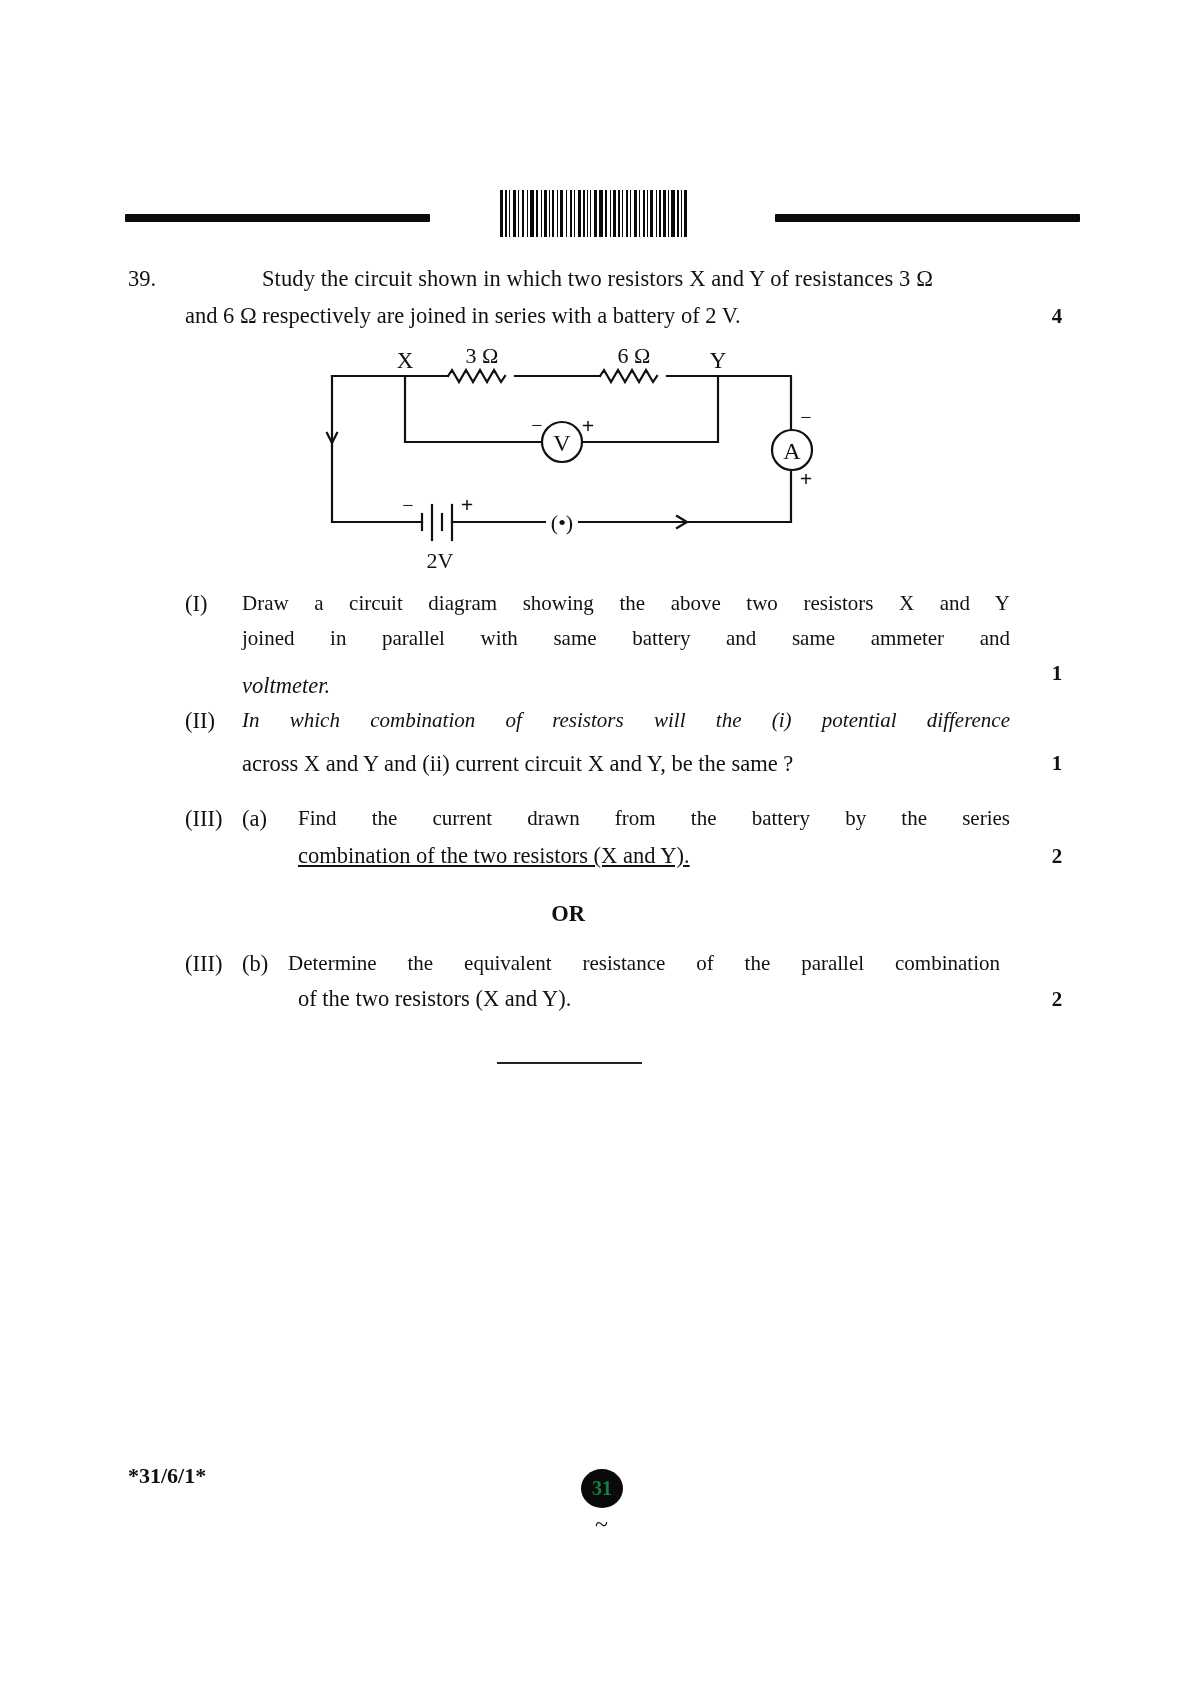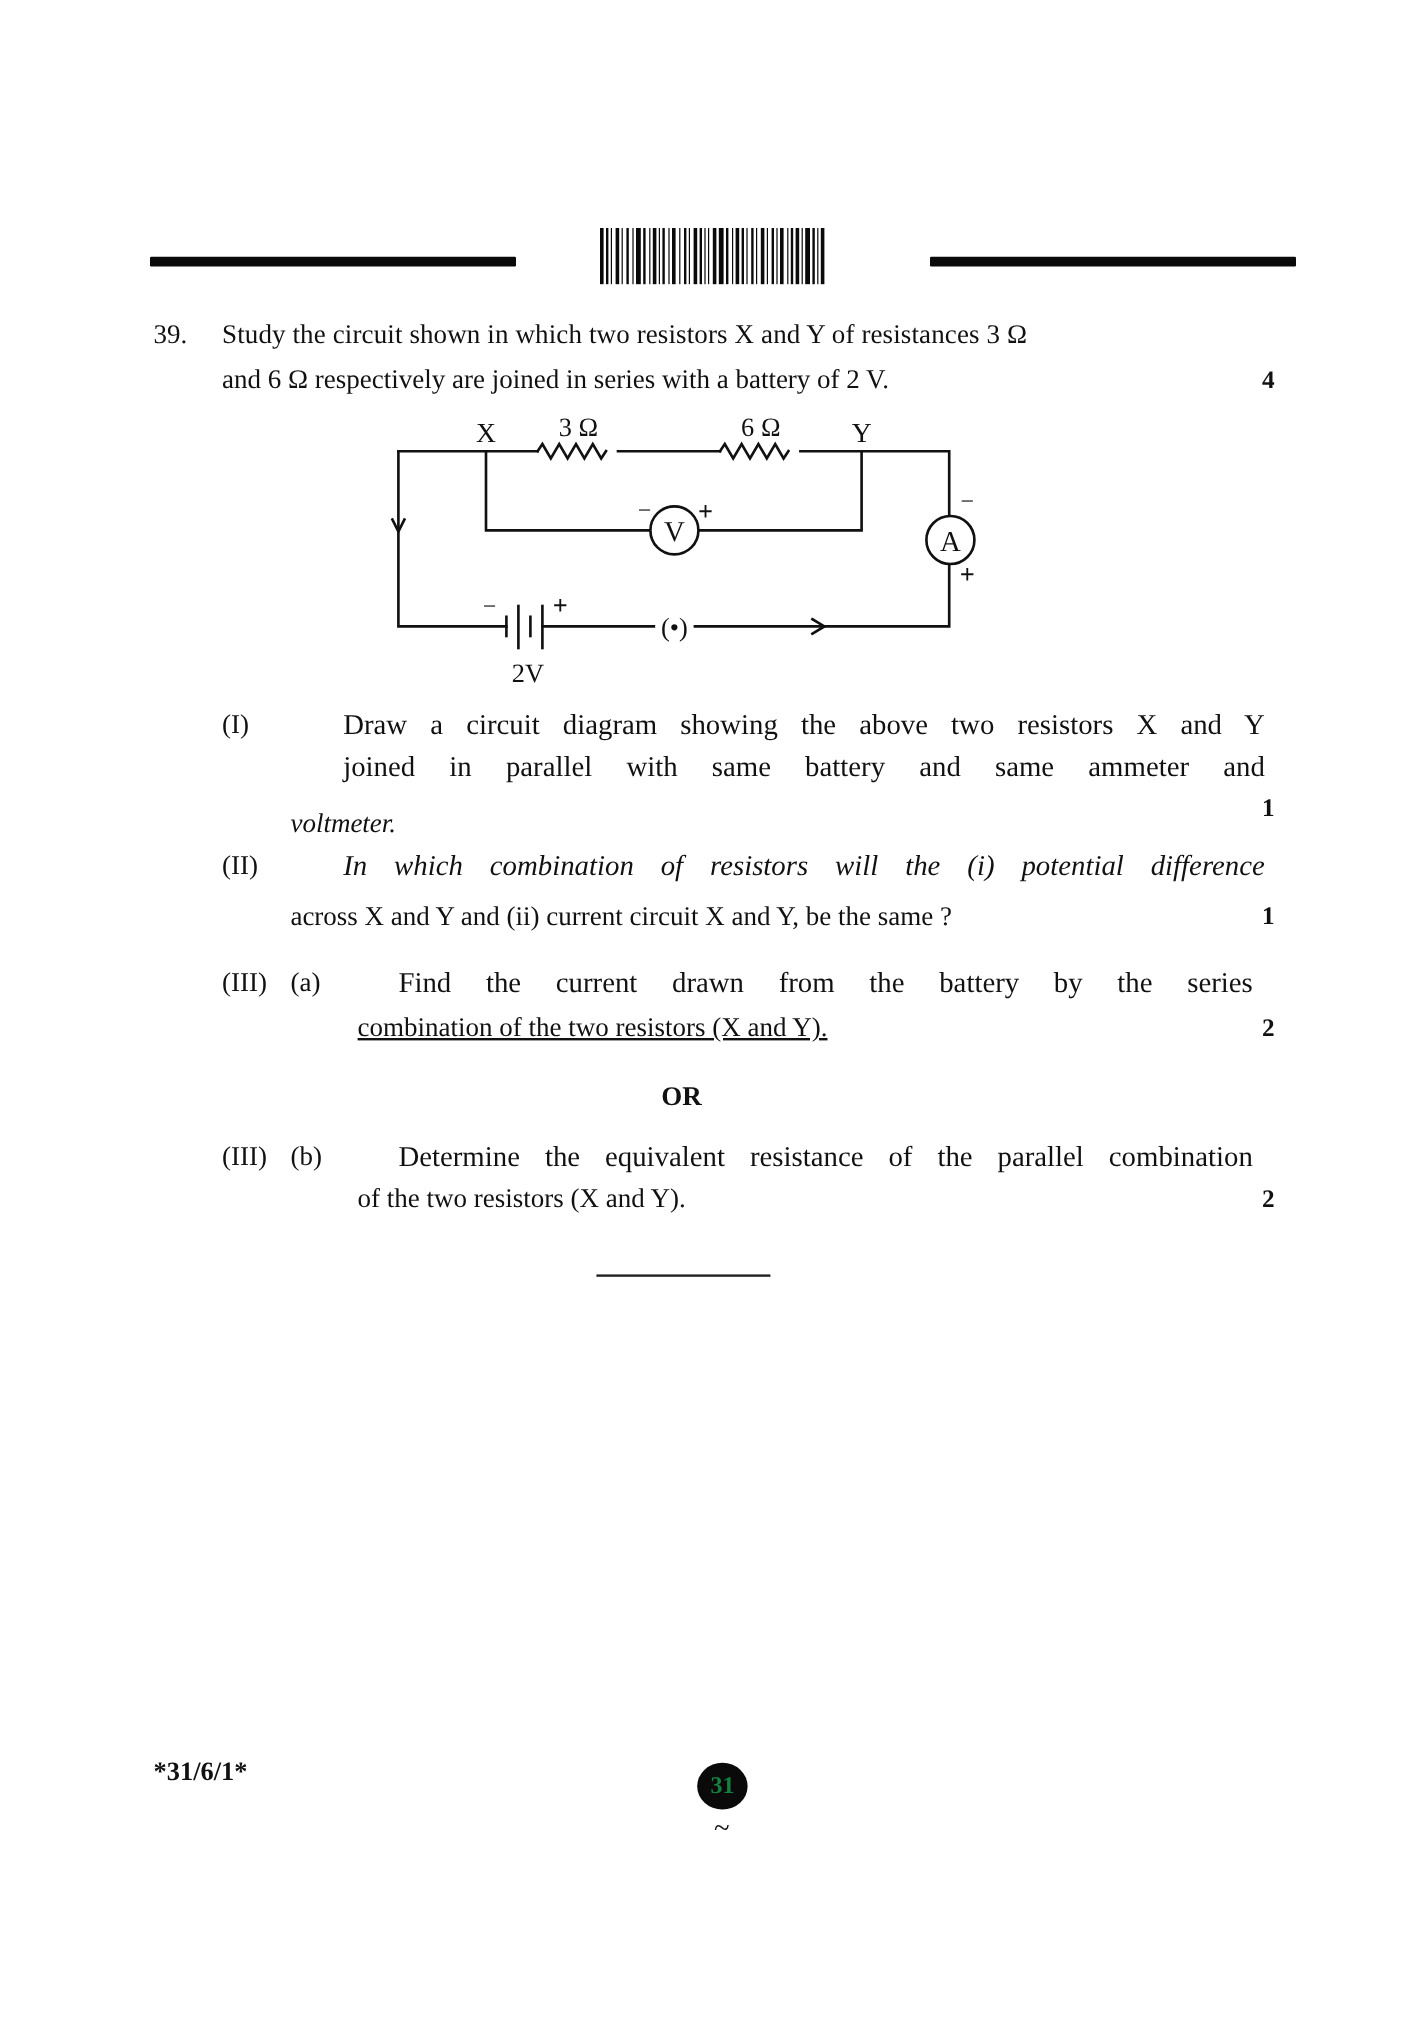--- a/index.html
+++ b/index.html
@@ -1,22 +1,22 @@
 <!DOCTYPE html>
 <html><head>
 <meta charset="utf-8">
 <style>
   html, body { margin: 0; padding: 0; background: #ffffff; }
   body { width: 1190px; height: 1683px; position: relative; overflow: hidden;
          font-family: "Liberation Serif", "DejaVu Serif", serif; color: #111; }
   .abs { position: absolute; }
   .bar { position: absolute; background: #0a0a0a; height: 8px; border-radius: 1px; }
-  .txt { position: absolute; font-size: 22.5px; line-height: 1; white-space: nowrap; }
-  .just { position: absolute; font-size: 24px; line-height: 1; text-align: justify;
-          text-align-last: justify; white-space: nowrap; margin-left: 44px; }
+  .txt { position: absolute; font-size: 22.5px; line-height: 1; white-space: nowrap; text-align: center; }
+  .just { position: absolute; font-size: 21px; line-height: 1; text-align: justify;
+          text-align-last: justify; white-space: nowrap; }
   .marks { position: absolute; font-size: 21px; font-weight: bold; line-height: 1; left: 1050px; width: 14px; text-align: center; }
   .bold { font-weight: bold; }
   svg text { font-family: "Liberation Serif", "DejaVu Serif", serif; }
 </style>
 </head>
 <body>
 
 <div class="bar" style="left:125px; top:214px; width:305px;"></div>
 <div class="abs" style="left:500px; top:190px; width:189px; height:47px;">
   <svg width="189" height="47" viewBox="0 0 189 47">
@@ -127,21 +127,21 @@
 <div class="txt" style="left:242px; top:675px;font-style:italic;">voltmeter.</div>
 <div class="marks" style="top:663px;">1</div>
 
 <div class="txt" style="left:185px; top:710px;">(II)</div>
 <div class="just" style="left:242px; top:710px; width:768px;font-style:italic;">In which combination of resistors will the (i) potential difference</div>
 <div class="txt" style="left:242px; top:753px;">across  X and Y and (ii) current circuit X and Y, be the same ?</div>
 <div class="marks" style="top:753px;">1</div>
 
 <div class="txt" style="left:185px; top:808px;">(III)</div>
 <div class="txt" style="left:242px; top:808px;">(a)</div>
-<div class="just" style="left:288px; top:808px; width:712px; word-spacing:14px;">Find the current drawn from the battery by the series</div>
+<div class="just" style="left:298px; top:808px; width:712px; word-spacing:14px;">Find the current drawn from the battery by the series</div>
 <div class="txt" style="left:298px; top:845px;text-decoration:underline;">combination of the two resistors (X and Y).</div>
 <div class="marks" style="top:846px;">2</div>
 
 <div class="txt bold" style="left:548px; top:903px; width:40px; text-align:center;">OR</div>
 
 <div class="txt" style="left:185px; top:953px;">(III)</div>
 <div class="txt" style="left:242px; top:953px;">(b)</div>
 <div class="just" style="left:288px; top:953px; width:712px;">Determine the equivalent resistance of the parallel combination</div>
 <div class="txt" style="left:298px; top:988px;">of the two resistors (X and Y).</div>
 <div class="marks" style="top:989px;">2</div>

